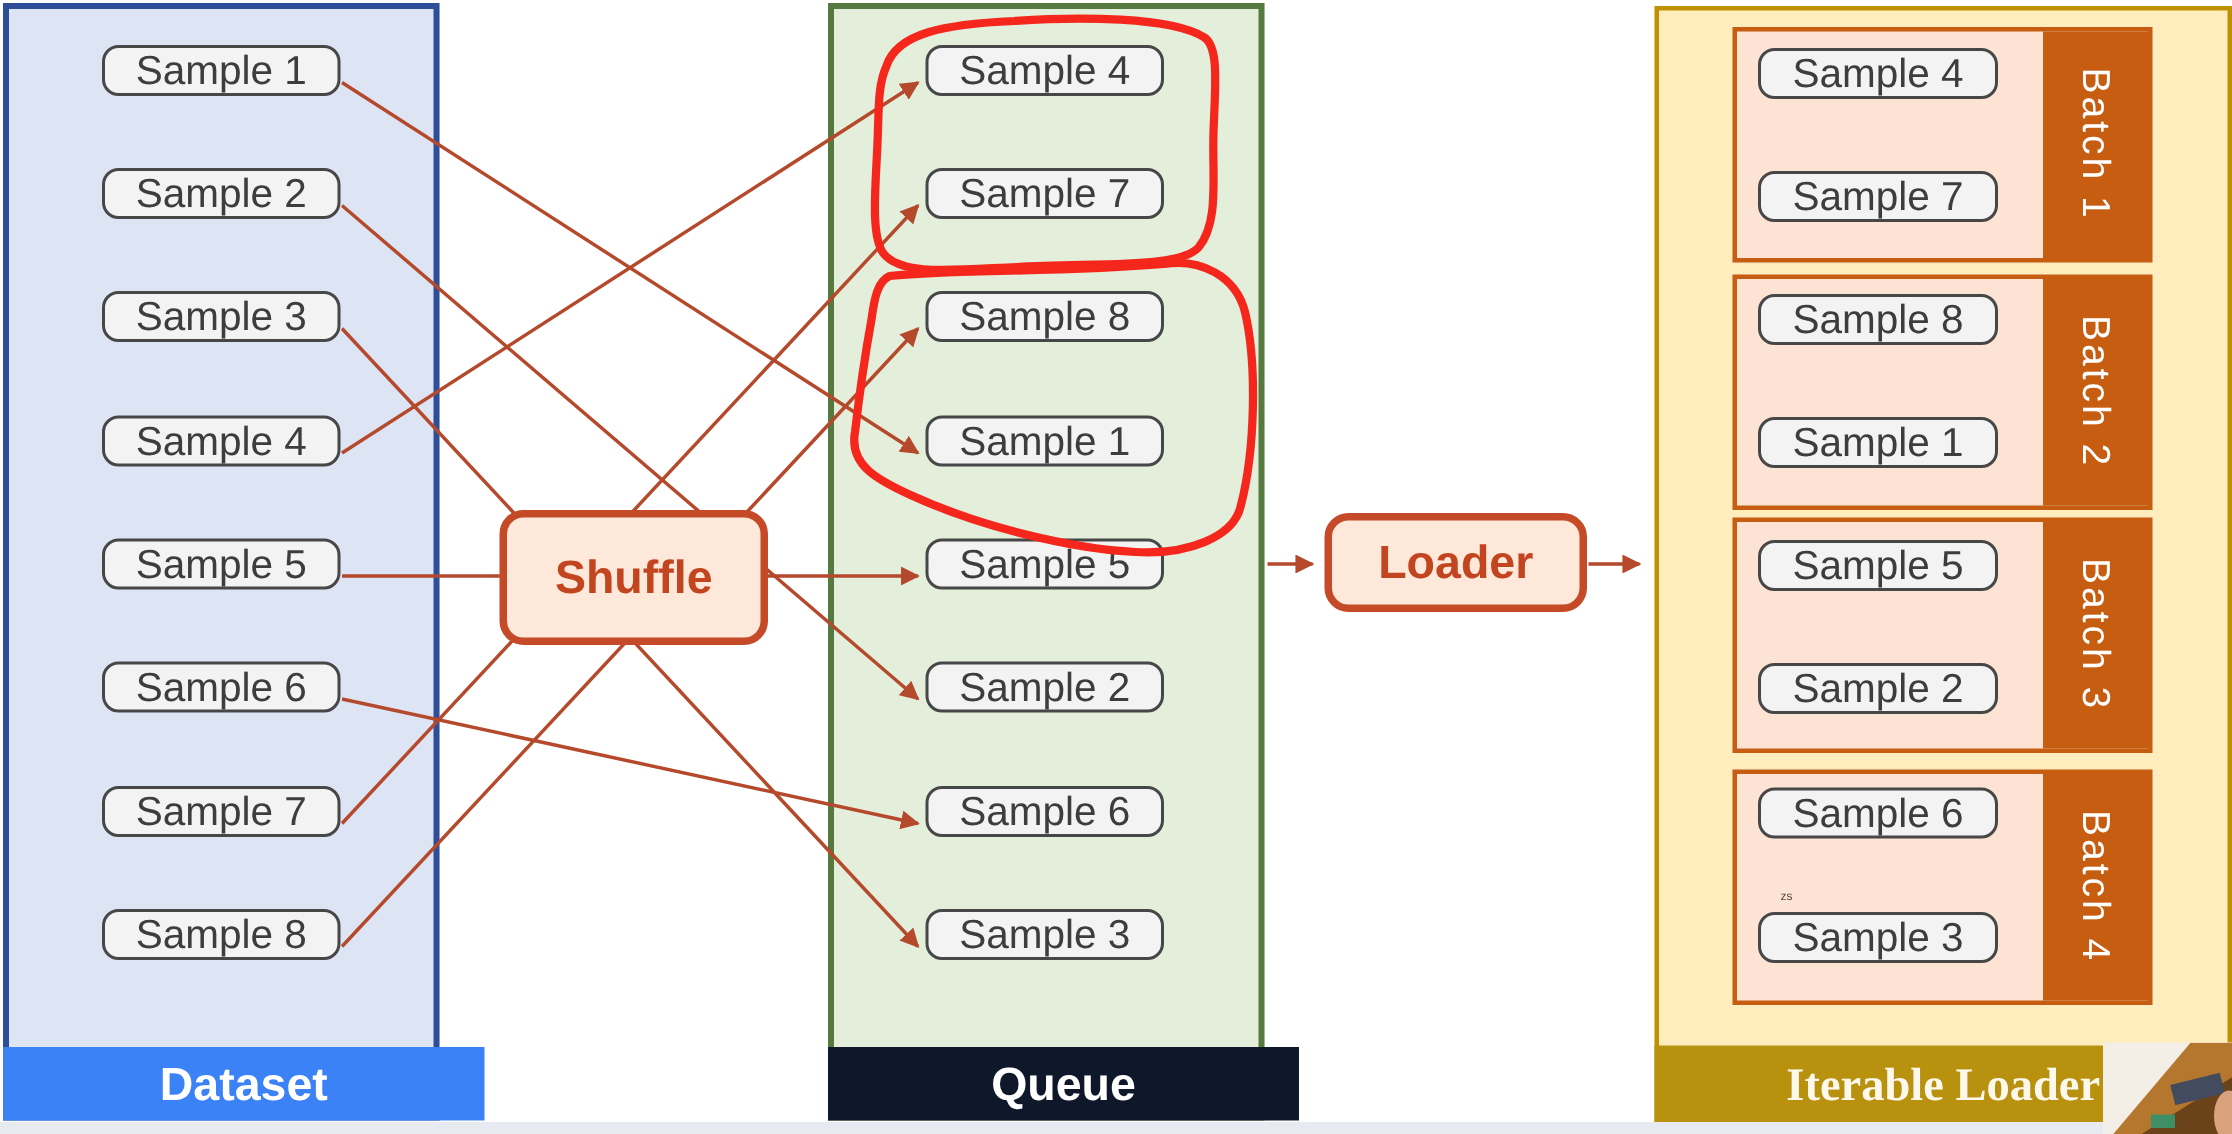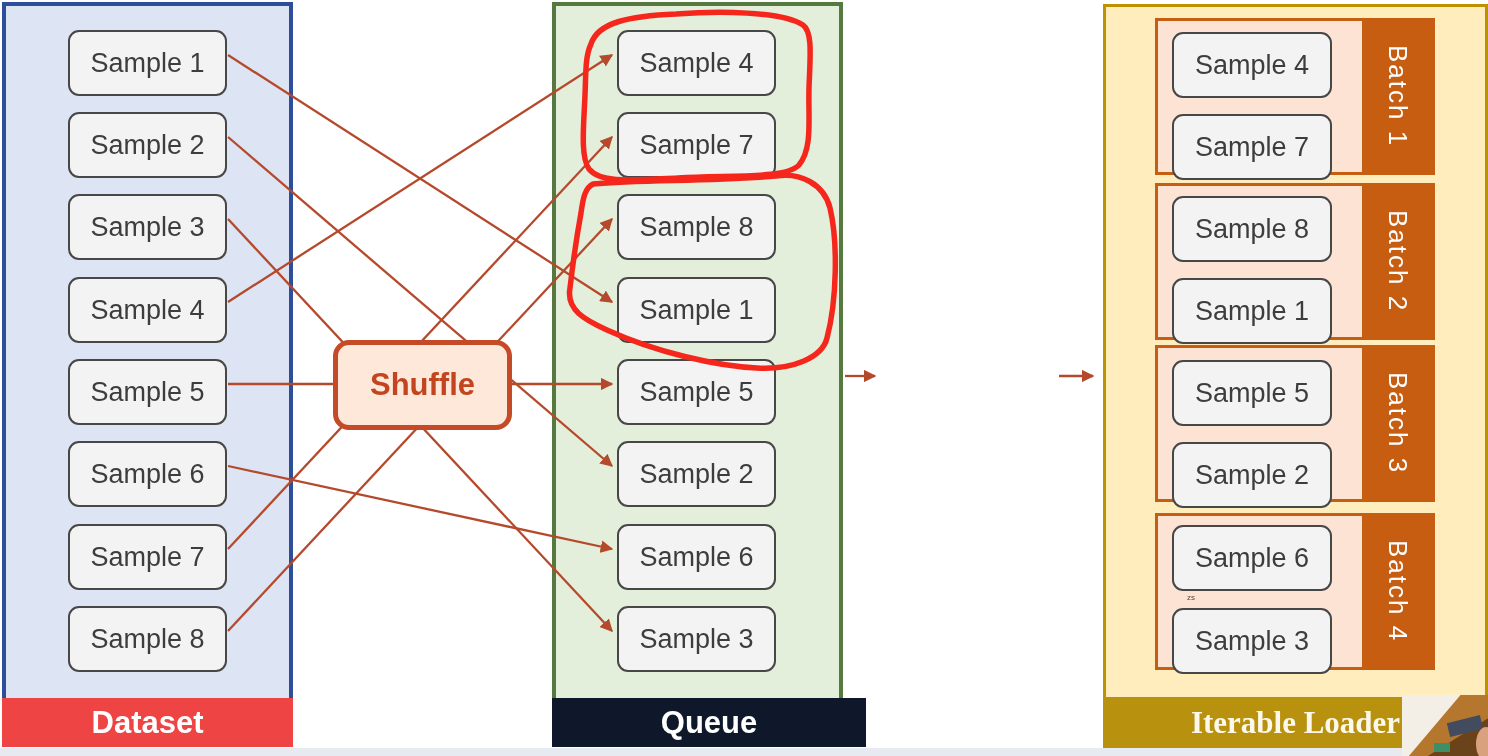--- a/index.html
+++ b/index.html
@@ -6,25 +6,25 @@
   body{font-family:"Liberation Sans",sans-serif;}
   #canvas{position:relative;width:1488px;height:756px;overflow:hidden;background:#ffffff;}
 
   .panel{position:absolute;box-sizing:border-box;z-index:1;}
   #panel-dataset{left:2px;top:2px;width:291px;height:745px;background:#dde4f4;border:4px solid #2e4e9a;}
   #panel-queue{left:552px;top:2px;width:291px;height:745px;background:#e3efda;border:4px solid #55793f;}
   #panel-iterable{left:1103px;top:4px;width:385px;height:744px;background:#ffedbe;border:3px solid #bf9000;}
 
   .footer{position:absolute;z-index:2;box-sizing:border-box;display:flex;align-items:center;justify-content:center;
           color:#ffffff;font-weight:bold;font-size:31px;}
-  #footer-dataset{left:2px;top:698px;width:291px;height:49px;background:#ef4444;}
+  #footer-dataset{left:2px;top:698px;width:321px;height:49px;background:#3b82f6;}
   #footer-queue{left:552px;top:698px;width:314px;height:49px;background:#0f172a;}
   #footer-iterable{left:1103px;top:697px;width:385px;height:51px;background:#b8910f;color:#fdf8ec;font-family:Liberation Serif, serif;}
 
-  .sample{position:absolute;z-index:2;box-sizing:border-box;width:159px;height:66px;background:#f3f3f3;
+  .sample{position:absolute;z-index:2;box-sizing:border-box;width:159px;height:34px;background:#f3f3f3;
           border:2.5px solid #474747;border-radius:11px;display:flex;align-items:center;justify-content:center;
           font-size:27px;color:#3d3d3d;}
   .sample.small{width:160px;}
 
   .batch{position:absolute;z-index:1;box-sizing:border-box;left:1155px;width:280px;height:157px;
          background:#fce3d3;border:3px solid #c65d11;}
   .batch-strip{position:absolute;right:0;top:0;bottom:0;width:70px;background:#c65d11;
                display:flex;align-items:center;justify-content:center;}
   .batch-label{writing-mode:vertical-rl;color:#ffffff;font-size:26px;letter-spacing:2px;}
 
@@ -123,20 +123,21 @@
         <line x1="228" y1="384" x2="612" y2="384" stroke="#b5492c" stroke-width="2.3" marker-end="url(#arrowhead)"></line>
         <line x1="228" y1="466" x2="612" y2="549" stroke="#b5492c" stroke-width="2.3" marker-end="url(#arrowhead)"></line>
         <line x1="228" y1="549" x2="612" y2="137" stroke="#b5492c" stroke-width="2.3" marker-end="url(#arrowhead)"></line>
         <line x1="228" y1="631" x2="612" y2="219" stroke="#b5492c" stroke-width="2.3" marker-end="url(#arrowhead)"></line>
         <line x1="845" y1="376" x2="875" y2="376" stroke="#b5492c" stroke-width="2.3" marker-end="url(#arrowhead)"></line>
         <line x1="1059" y1="376" x2="1093" y2="376" stroke="#b5492c" stroke-width="2.3" marker-end="url(#arrowhead)"></line>
       </g>
   </svg>
 
   <div class="node" id="node-shuffle">Shuffle</div>
+  <div class="node" id="node-loader">Loader</div>
 
   <svg class="overlay-svg" id="annotation-layer">
     <path d="M 591,44 C 598,22 630,16 676,14 C 718,11 781,11 803,25 C 813,32 810,58 809,88
          C 808,118 813,148 799,165 C 786,179 733,175 678,178 C 634,180 601,184 589,169
          C 580,157 584,122 585,95 C 586,73 585,57 591,44 Z" fill="none" stroke="#f5271c" stroke-width="5.5" stroke-linecap="round" stroke-linejoin="round"></path>
     <path d="M 593,184 C 642,179 706,182 776,176 C 800,172 824,184 830,208 C 838,242 837,300 827,338
          C 822,358 792,370 757,368 C 716,366 655,352 607,330 C 585,320 566,310 570,288
          C 573,262 577,235 581,213 C 583,198 585,188 593,184 Z" fill="none" stroke="#f5271c" stroke-width="5.5" stroke-linecap="round" stroke-linejoin="round"></path>
   </svg>
 

